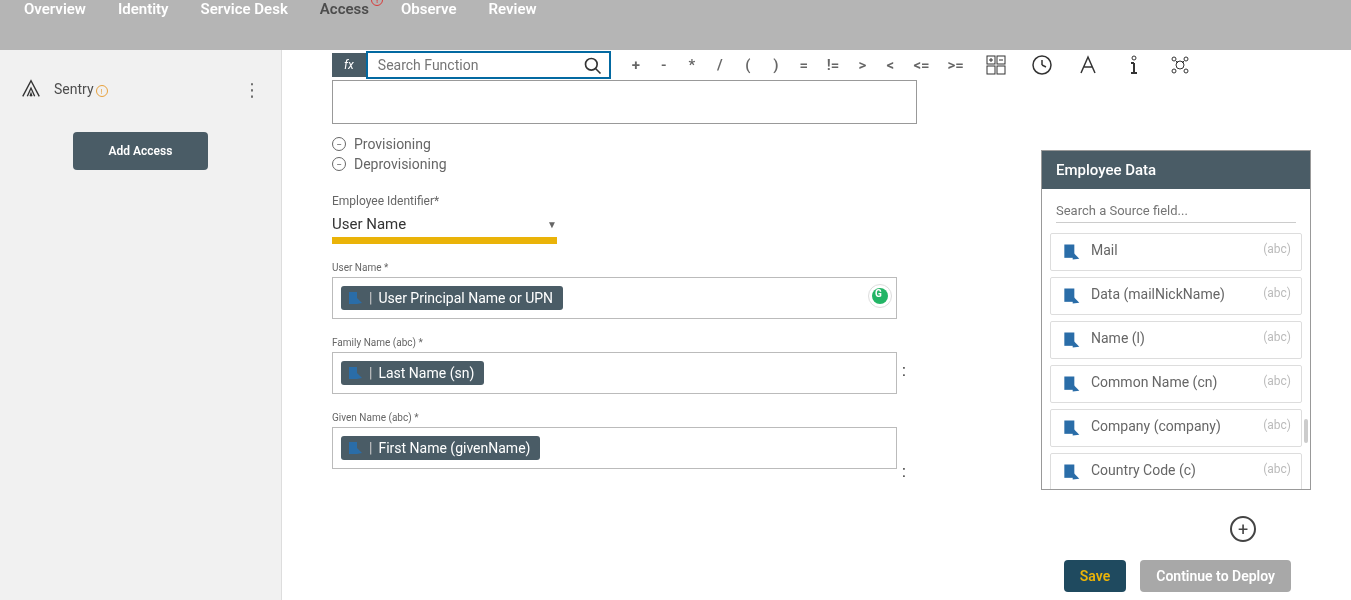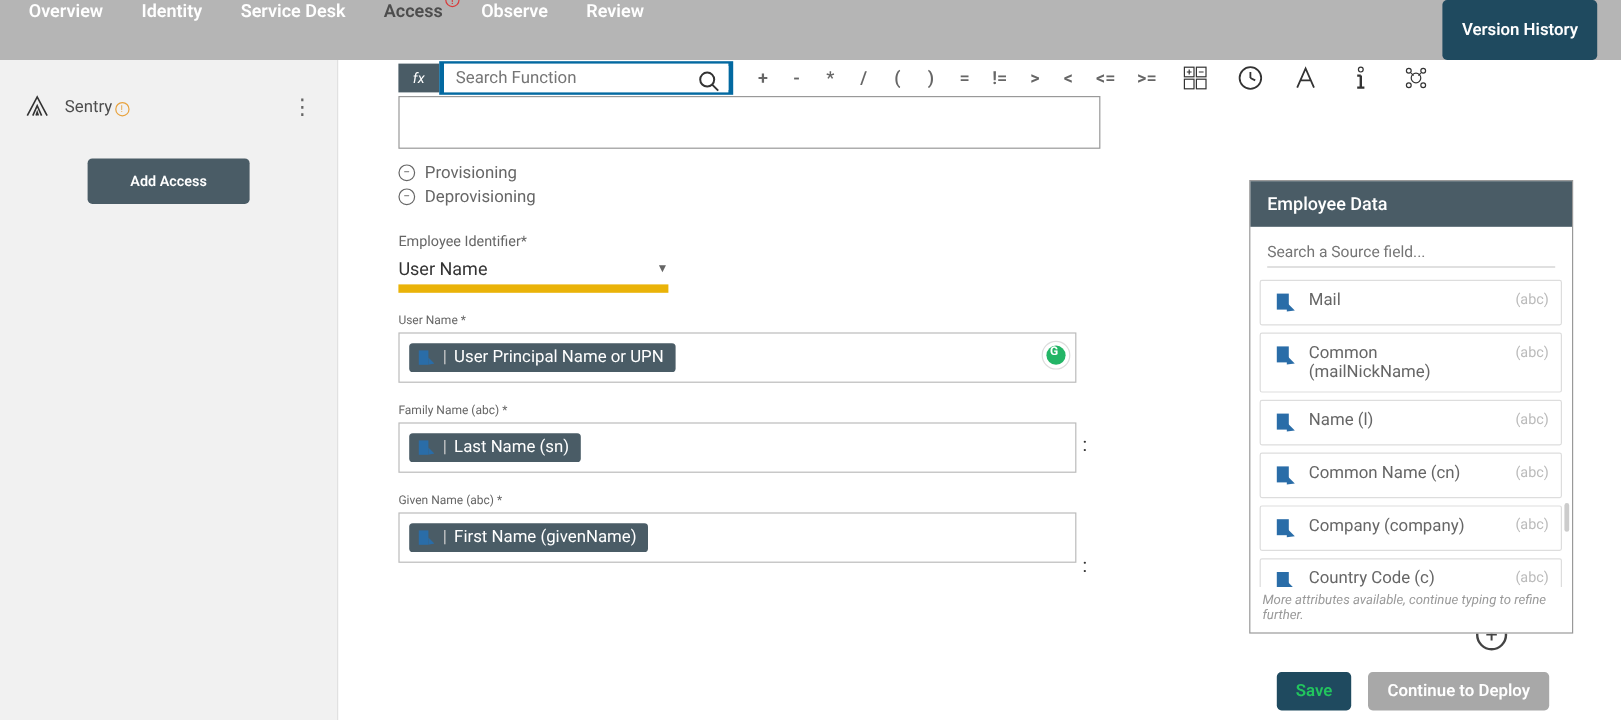--- a/index.html
+++ b/index.html
@@ -26,21 +26,21 @@
     .sidebar-app-badge { width: 12px; height: 12px; border-radius: 50%; border: 1.5px solid #e8a23d; display: inline-flex; align-items: center; justify-content: center; font-size: 8px; color: #e8a23d; margin-left: 2px; }
     .sidebar-more { color: #666; cursor: pointer; font-size: 18px; }
     .sidebar-add-btn { background: #4a5c66; color: #fff; border: none; border-radius: 4px; padding: 12px 36px; font-weight: 600; font-size: 12px; cursor: pointer; margin: 24px auto 0; display: block; }
     
     
     .content { flex: 1; position: relative; background: #fff; overflow: hidden; }
     
     
     .formula-bar { display: flex; align-items: center; position: absolute; top: 0; left: 50px; right: 60px; height: 30px; }
     .fx-label { background: #4a5c66; color: #fff; font-style: italic; padding: 5px 12px; font-size: 12px; }
-    .search-func-wrap { position: relative; display: flex; align-items: center; border: 4px solid #0369a1; height: 28px; width: 245px; }
+    .search-func-wrap { position: relative; display: flex; align-items: center; border: 2px solid #0369a1; height: 28px; width: 245px; }
     .search-func { border: none; padding: 4px 30px 4px 10px; font-size: 14px; outline: none; width: 100%; }
     .search-func-icon { position: absolute; right: 6px; top: 3px; width: 20px; height: 20px; }
     .op-row { display: flex; gap: 10px; margin-left: 16px; }
     .op { color: #666; font-size: 15px; font-weight: 600; cursor: pointer; padding: 2px 4px; min-width: 18px; text-align: center; }
     .extra-icons { display: flex; gap: 22px; margin-left: 16px; }
     .extra-icon { width: 24px; height: 24px; }
     
     
     .form-area { position: absolute; top: 30px; left: 50px; width: 585px; }
     .big-input { border: 1px solid #999; height: 44px; width: 100%; margin-bottom: 12px; }
@@ -73,21 +73,21 @@
     .side-panel-search { border: none; border-bottom: 1px solid #ccc; width: 100%; padding: 4px 0; font-size: 13px; outline: none; color: #888; }
     .source-list { padding: 4px 8px; max-height: 260px; overflow-y: auto; position: relative; }
     .source-item { border: 1px solid #ddd; border-radius: 2px; padding: 8px 10px; display: flex; align-items: flex-start; gap: 10px; margin-bottom: 6px; cursor: pointer; }
     .source-icon { width: 20px; height: 20px; }
     .source-name { color: #666; font-size: 14px; }
     .source-type { color: #bbb; font-size: 12px; margin-left: auto; }
     .source-footer { font-style: italic; color: #999; font-size: 11px; padding: 4px 10px 8px; }
     
     
     .bottom-btns { position: absolute; bottom: 8px; right: 60px; display: flex; gap: 14px; }
-    .btn-save { background: #1f4a5f; color: #22c55e; margin-left: 28px; }
+    .btn-save { background: #1f4a5f; color: #eab308; margin-left: 28px; }
     .btn-continue { background: #a8a8a8; color: #fff; }
     
     
     .plus-circle { position: absolute; top: 466px; left: 948px; width: 26px; height: 26px; border: 2px solid #444; border-radius: 50%; display: flex; align-items: center; justify-content: center; font-size: 18px; color: #444; cursor: pointer; }
     
     
     .tab-triangle { position: absolute; bottom: -5px; left: 50%; transform: translateX(-50%); width: 0; height: 0; border-left: 5px solid transparent; border-right: 5px solid transparent; border-bottom: 5px solid #fff; }
     
     
     .scroll-marker { position: absolute; right: 2px; top: 190px; width: 4px; height: 24px; background: #ccc; border-radius: 2px; }
@@ -100,21 +100,20 @@
   <div class="nav-tab">Identity</div>
   <div class="nav-tab">Service Desk</div>
   <div class="nav-tab active">
     <span>Access</span>
     <span class="badge">!</span>
     <span class="tab-triangle"></span>
   </div>
   <div class="nav-tab">Observe</div>
   <div class="nav-tab">Review</div>
   <div class="nav-spacer"></div>
-  <button class="btn btn-dark">Version History</button>
 </div>
 
 <div class="main-layout">
 
   <div class="sidebar">
     <div class="sidebar-app">
       <svg class="sidebar-app-icon" viewBox="0 0 24 24">
           <path d="M3 20 L12 3 L21 20 M8 20 L12 11 L16 20 M11 20 L12 17 L13 20" stroke="#333" stroke-width="1.5" fill="none"></path>
         </svg>
       <span class="sidebar-app-name">
@@ -270,21 +269,21 @@
               <polygon points="14,12 22,20 14,21" fill="#2a6da8"></polygon>
             </svg>
           <span class="source-name">Mail</span>
           <span class="source-type">(abc)</span>
         </div>
         <div class="source-item">
           <svg class="source-icon" viewBox="0 0 24 24">
               <rect x="4" y="3" width="12" height="16" fill="#2a6da8"></rect>
               <polygon points="14,12 22,20 14,21" fill="#2a6da8"></polygon>
             </svg>
-          <span class="source-name">Common (mailNickName)</span>
+          <span class="source-name">Data (mailNickName)</span>
           <span class="source-type">(abc)</span>
         </div>
         <div class="source-item">
           <svg class="source-icon" viewBox="0 0 24 24">
               <rect x="4" y="3" width="12" height="16" fill="#2a6da8"></rect>
               <polygon points="14,12 22,20 14,21" fill="#2a6da8"></polygon>
             </svg>
           <span class="source-name">Name (l)</span>
           <span class="source-type">(abc)</span>
         </div>
@@ -306,21 +305,20 @@
         </div>
         <div class="source-item">
           <svg class="source-icon" viewBox="0 0 24 24">
               <rect x="4" y="3" width="12" height="16" fill="#2a6da8"></rect>
               <polygon points="14,12 22,20 14,21" fill="#2a6da8"></polygon>
             </svg>
           <span class="source-name">Country Code (c)</span>
           <span class="source-type">(abc)</span>
         </div>
       </div>
-      <div class="source-footer">More attributes available, continue typing to refine further.</div>
     </div>
 
     <div class="bottom-btns">
       <button class="btn btn-save">Save</button>
       <button class="btn btn-continue">Continue to Deploy</button>
     </div>
 
   </div>
 </div>
 

